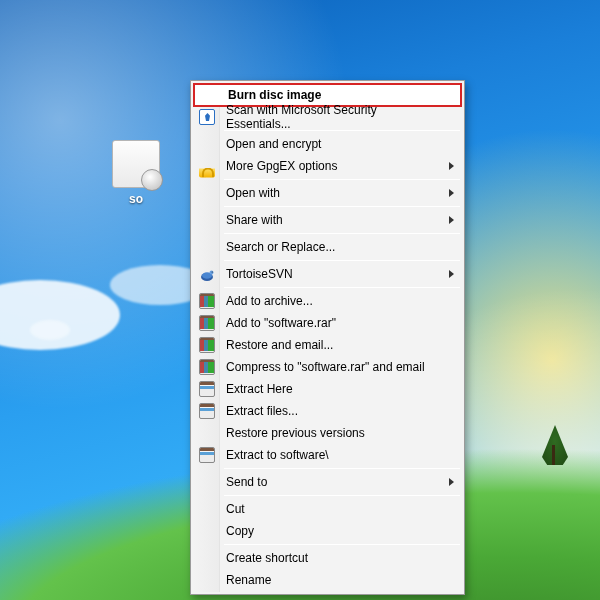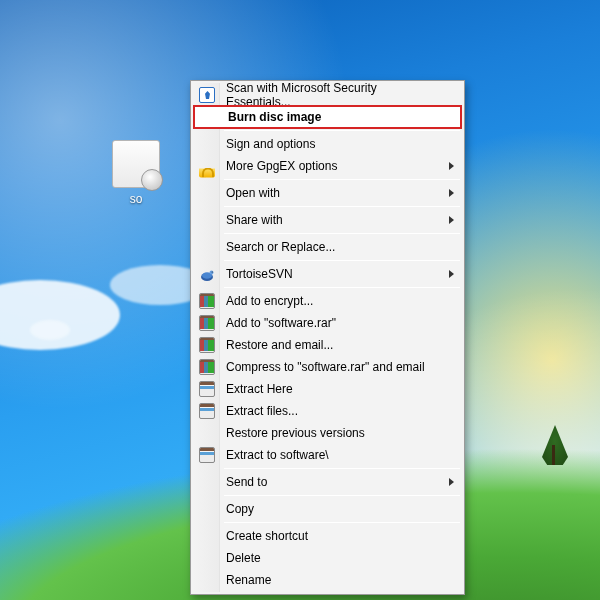--- a/index.html
+++ b/index.html
@@ -32,21 +32,21 @@
   }
   .tree {
     position:absolute; bottom:135px; right:32px;
   }
   .tree .trunk { position:absolute; bottom:0; left:10px; width:3px; height:20px; background:#3a2a12; }
   .tree .leaves { width:26px; height:40px; background: radial-gradient(ellipse at 50% 40%, #2f6b21 0%, #225016 80%); clip-path: polygon(50% 0%, 100% 80%, 80% 100%, 20% 100%, 0% 80%); border-radius: 40% 40% 20% 20%; }
 
   
   .file-icon {
     position:absolute; top:140px; left:100px; width:72px; text-align:center;
-    color:#fff; text-shadow: 0 1px 2px rgba(0,0,0,.6);
+    color:#fff; text-shadow: 0 1px 2px rgba(0,0,0,.6); font-weight: bold;
   }
   .file-icon .glyph {
     margin:0 auto 4px auto; width:48px; height:48px;
     background: linear-gradient(#fdfdfd,#eaeaea);
     border:1px solid #b5b5b5; border-radius:3px;
     display:flex; align-items:flex-end; justify-content:center;
     position:relative;
   }
   .file-icon .disc {
     position:absolute; right:-4px; bottom:-4px; width:22px; height:22px;
@@ -132,30 +132,30 @@
   <div class="file-icon">
     <div class="glyph">
       <div class="disc"></div>
     </div>
     <div class="label">so</div>
   </div>
 
   <div class="context-menu" id="ctx">
     <div class="gutter"></div>
 
-  <div class="menu-item">
+  <div class="menu-item highlight">
+        <span>Burn disc image</span>
+      </div>
+      <div class="menu-item">
         <span class="mi-icon mse"></span>
         <span>Scan with Microsoft Security Essentials...</span>
       </div>
-      <div class="menu-item highlight">
-        <span>Burn disc image</span>
-      </div>
-      <div class="menu-separator"></div>
-      <div class="menu-item">
-        <span>Sign and options</span>
+      <div class="menu-separator"></div>
+      <div class="menu-item">
+        <span>Open and encrypt</span>
       </div>
       <div class="menu-item">
         <span class="mi-icon lock"></span>
         <span>More GpgEX options</span>
         <span class="arrow"></span>
       </div>
       <div class="menu-separator"></div>
       <div class="menu-item">
         <span>Open with</span>
         <span class="arrow"></span>
@@ -178,21 +178,21 @@
             <circle cx="12.5" cy="6.5" r="2" fill="#6aa0e0"></circle>
             <circle cx="13.2" cy="6" r=".6" fill="#123"></circle>
           </svg>
         </span>
         <span>TortoiseSVN</span>
         <span class="arrow"></span>
       </div>
       <div class="menu-separator"></div>
       <div class="menu-item">
         <span class="mi-icon rar books"></span>
-        <span>Add to encrypt...</span>
+        <span>Add to archive...</span>
       </div>
       <div class="menu-item">
         <span class="mi-icon rar books"></span>
         <span>Add to "software.rar"</span>
       </div>
       <div class="menu-item">
         <span class="mi-icon rar books"></span>
         <span>Restore and email...</span>
       </div>
       <div class="menu-item">
@@ -214,26 +214,26 @@
         <span class="mi-icon rar"></span>
         <span>Extract to software\</span>
       </div>
       <div class="menu-separator"></div>
       <div class="menu-item">
         <span>Send to</span>
         <span class="arrow"></span>
       </div>
       <div class="menu-separator"></div>
       <div class="menu-item">
+        <span>Cut</span>
+      </div>
+      <div class="menu-item">
         <span>Copy</span>
       </div>
       <div class="menu-separator"></div>
       <div class="menu-item">
         <span>Create shortcut</span>
-      </div>
-      <div class="menu-item">
-        <span>Delete</span>
       </div>
       <div class="menu-item">
         <span>Rename</span>
       </div>
     </div>
 </div>
 
 </body></html>

